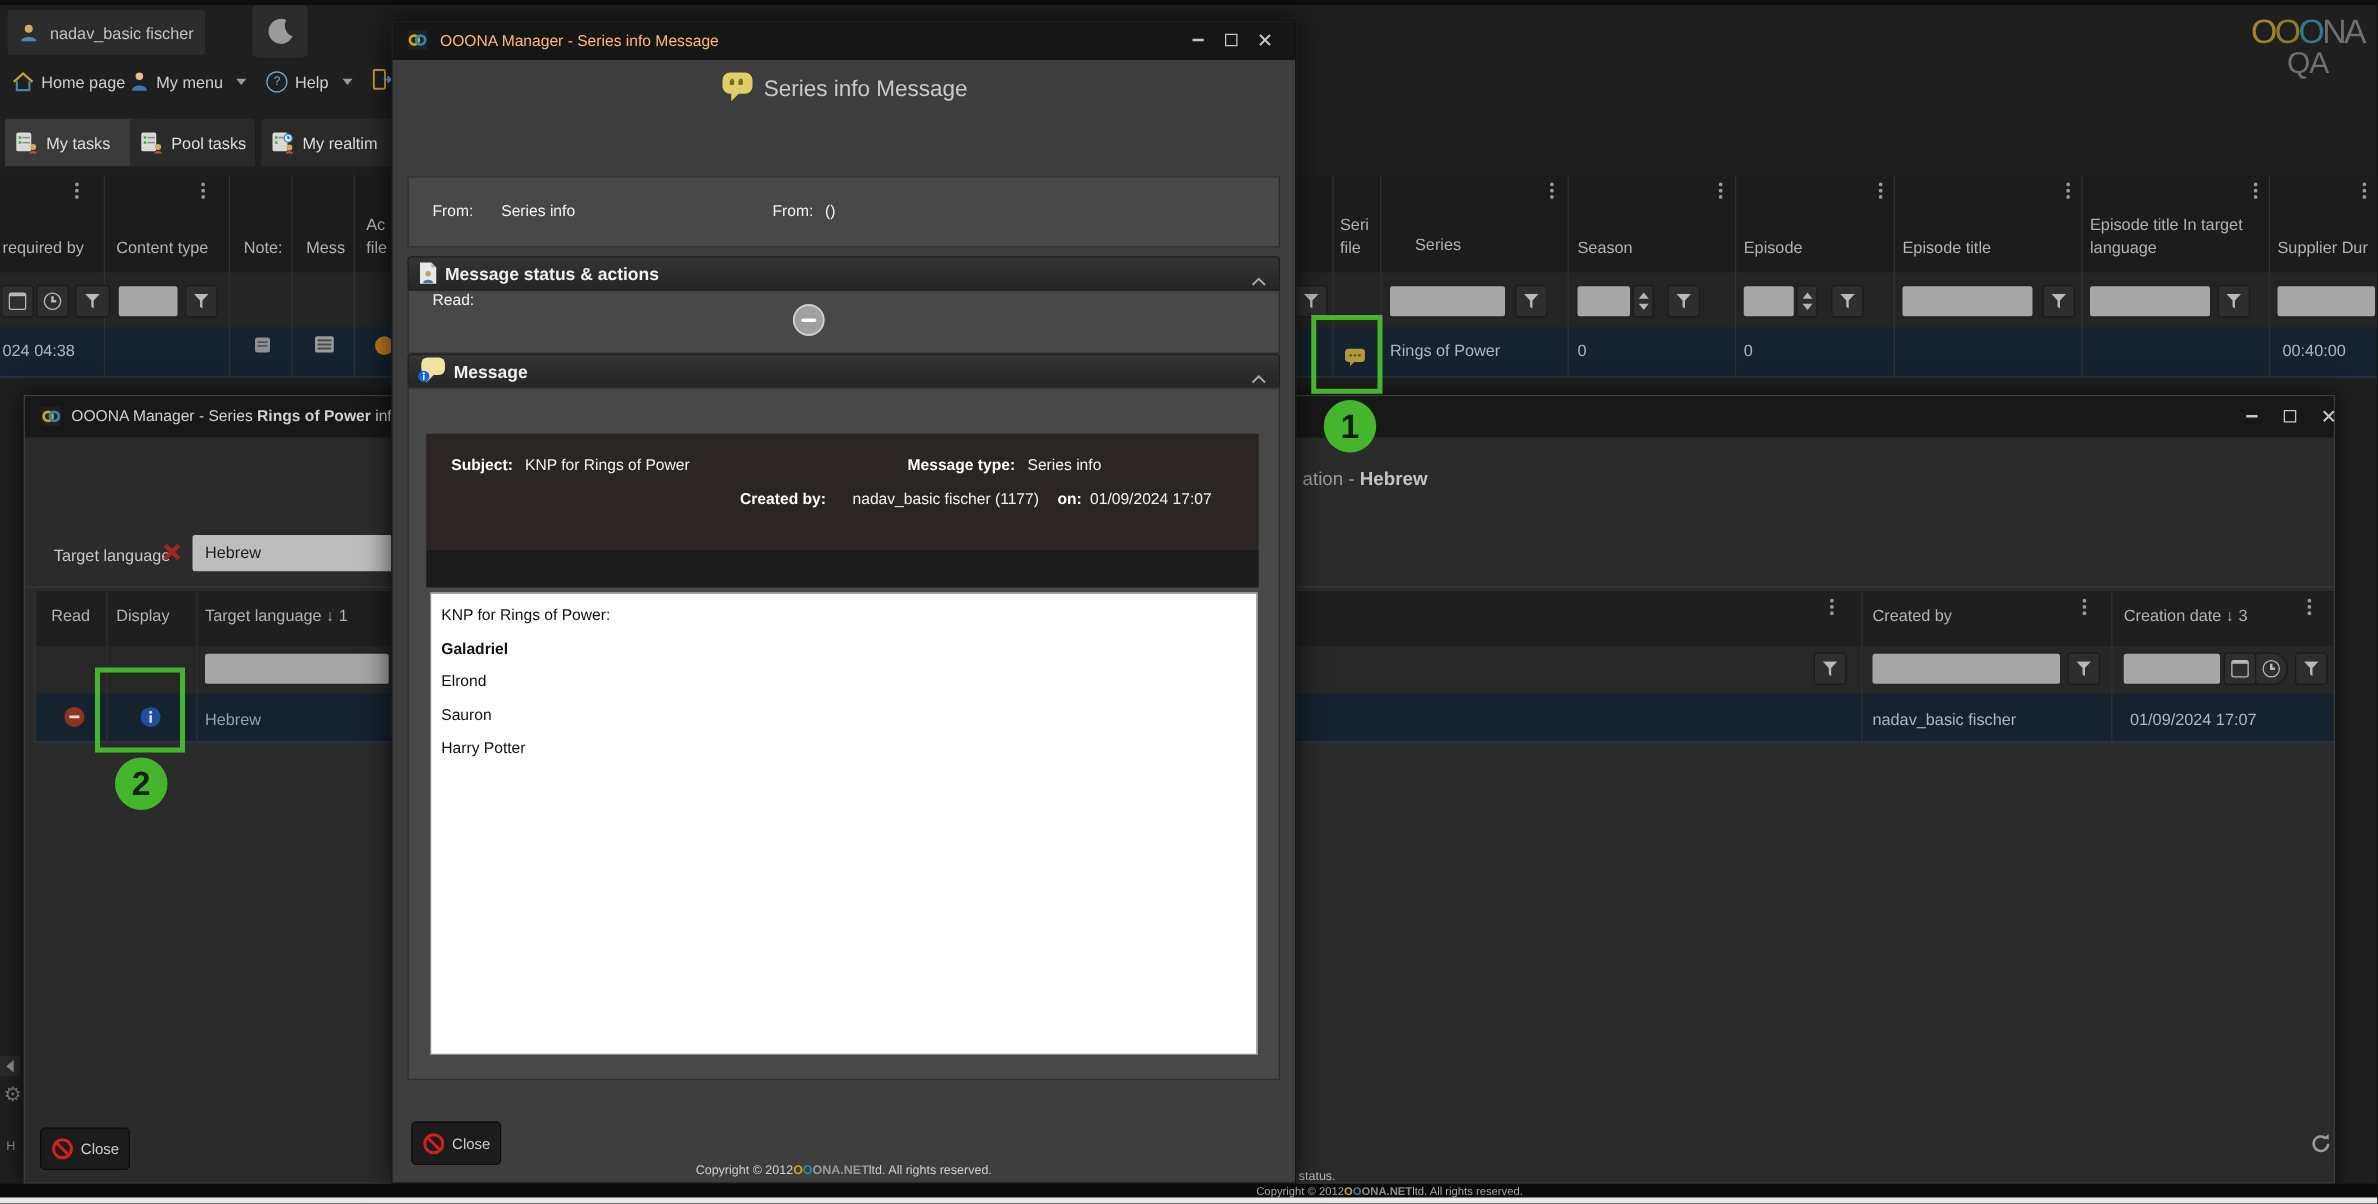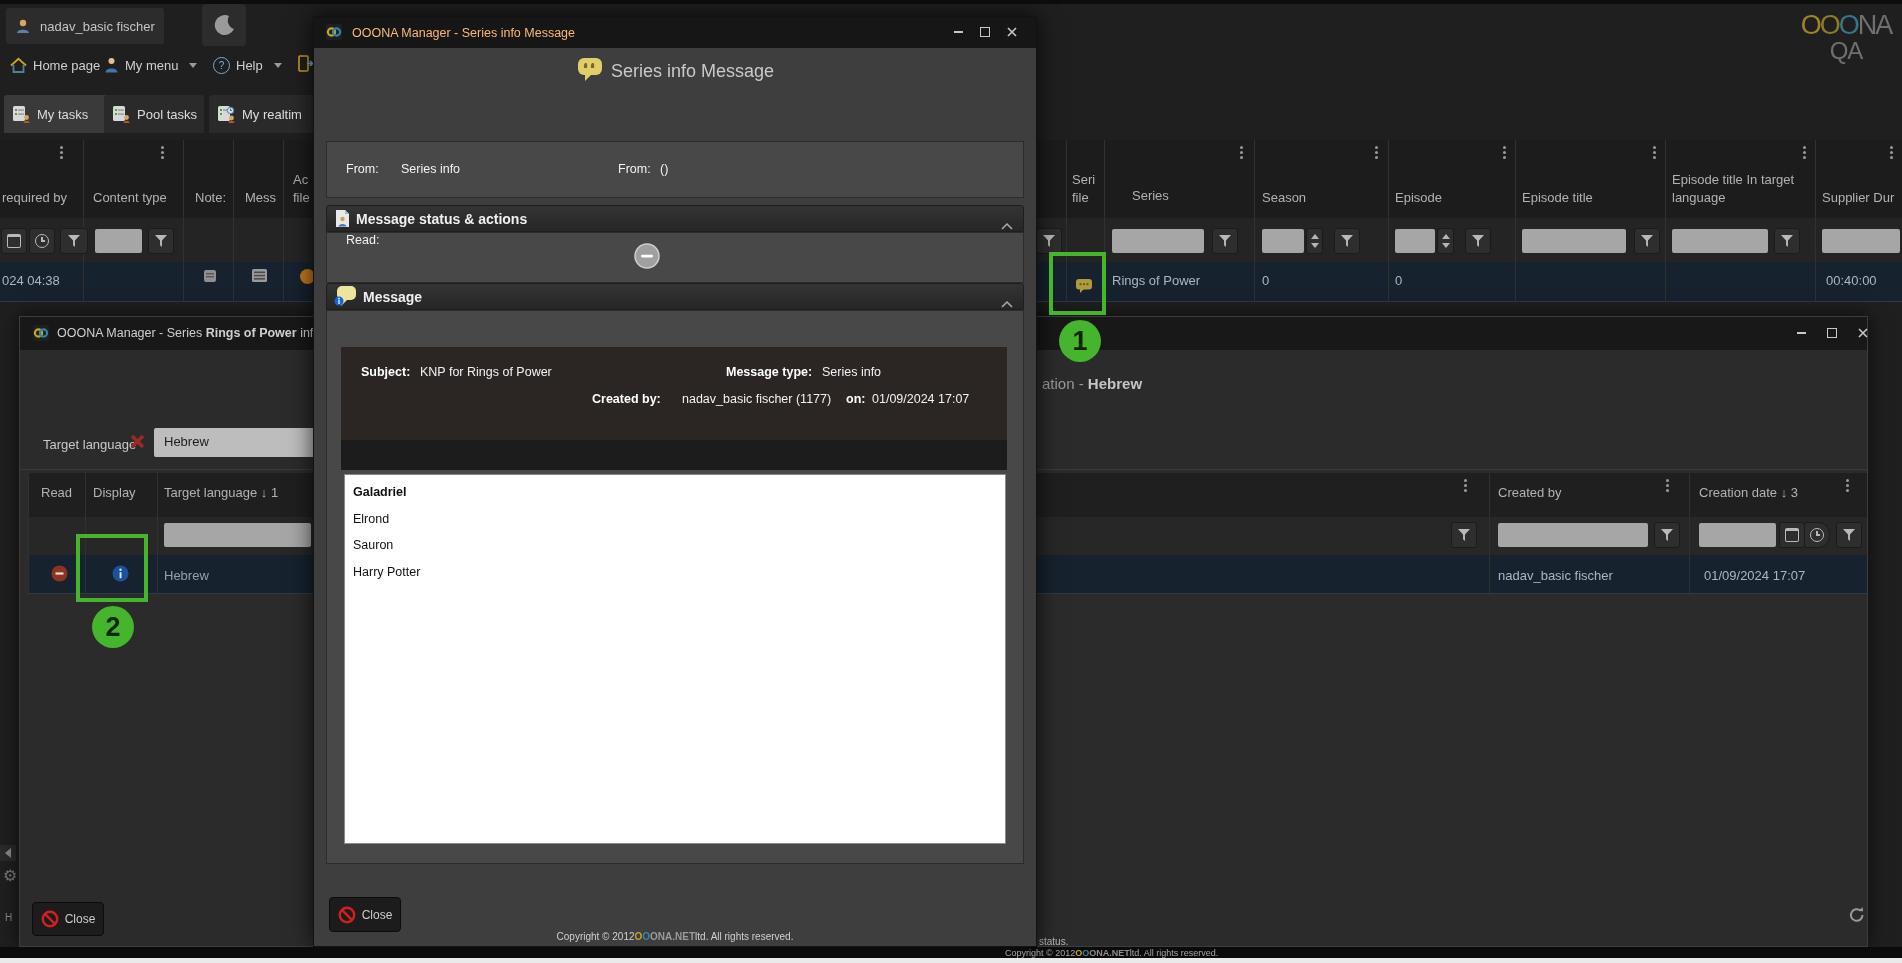--- a/index.html
+++ b/index.html
@@ -459,20 +459,21 @@
     <span class="bval" style="left:106px;top:348px;">KNP for Rings of Power</span>
     <span class="blabel" style="left:412px;top:348px;">Message type:</span>
     <span class="bval" style="left:508px;top:348px;">Series info</span>
     <span class="blabel" style="left:278px;top:375px;">Created by:</span>
     <span class="bval" style="left:368px;top:375px;">nadav_basic fischer (1177)</span>
     <span class="blabel" style="left:532px;top:375px;">on:</span>
     <span class="bval" style="left:558px;top:375px;">01/09/2024 17:07</span>
 
     <div class="abs" style="left:27px;top:423px;width:666px;height:30px;background:#1c1c1c;"></div>
     <div class="abs" style="left:30px;top:457px;width:662px;height:370px;background:#ffffff;border:1px solid #8a8a8a;box-sizing:border-box;padding:4px 8px;">
+      <div style="font-size:12.5px;line-height:26.5px;color:#111;">KNP for Rings of Power:</div>
       <div style="font-size:12.5px;line-height:26.5px;color:#111;font-weight:bold;">Galadriel</div>
       <div style="font-size:12.5px;line-height:26.5px;color:#111;">Elrond</div>
       <div style="font-size:12.5px;line-height:26.5px;color:#111;">Sauron</div>
       <div style="font-size:12.5px;line-height:26.5px;color:#111;">Harry Potter</div>
     </div>
 
     <div class="closebtn" style="left:15px;top:880px;width:70px;height:33px;">
       <svg width="18" height="18">
           <circle cx="9" cy="9" r="7.2" fill="none" stroke="#d41f1f" stroke-width="2.4"></circle>
           <line x1="4.2" y1="4.2" x2="13.8" y2="13.8" stroke="#d41f1f" stroke-width="2.4"></line>

